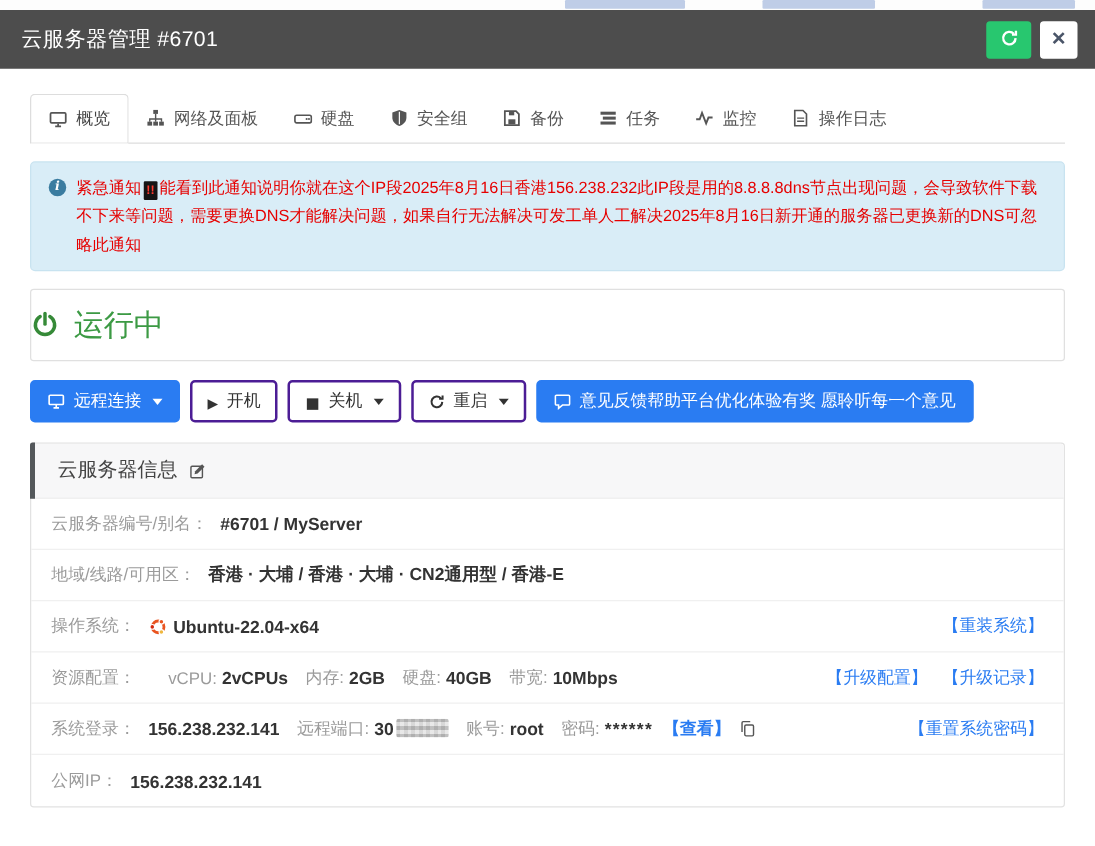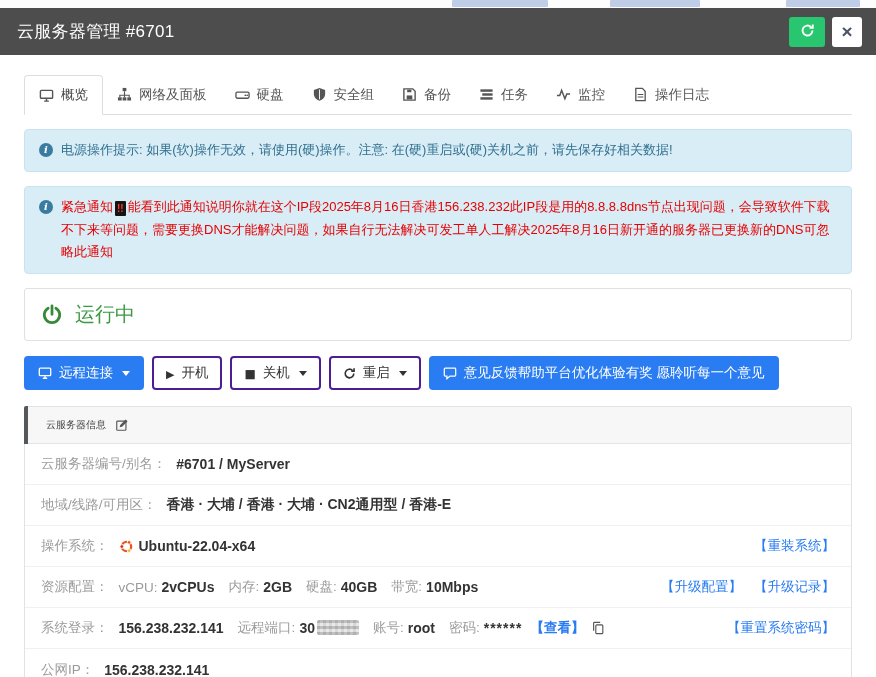--- a/index.html
+++ b/index.html
@@ -33,37 +33,37 @@
   
   .alert{margin-top:14px;background:#d9edf7;border:1px solid #c8e3f0;border-radius:4px;padding:9px 14px;
          font-size:13px;color:var(--alert-blue,#31708f);line-height:1.75;display:flex;gap:8px;align-items:flex-start}
   .info-icon{flex:none;margin-top:4px;width:14px;height:14px;border-radius:50%;background:#3a7ca0;color:#fff;
              display:inline-flex;align-items:center;justify-content:center}
   .info-icon::before{content:"i";font-family:"DejaVu Serif",serif;font-size:10px;font-weight:bold;font-style:italic;line-height:1}
   .alert.urgent .urgent-text{color:var(--urgent-red,#e60000)}
   .emoji-block{display:inline-block;background:#151515;color:#ff3b30;font-weight:bold;font-size:10px;line-height:13px;
                padding:1px 2px;border-radius:1px;margin:0 2px;vertical-align:-1px;letter-spacing:0}
   
-  .status-card{margin-top:14px;border:1px solid #e0e0e0;border-radius:3px;padding:12px 16px;display:flex;
-               align-items:center;gap:12px;color:var(--status-green,#3c9a44);font-size:20px}
+  .status-card{margin-top:14px;border:1px solid #e0e0e0;border-radius:3px;padding:12px 0;display:flex;
+               align-items:center;gap:12px;color:var(--status-green,#3c9a44);font-size:24px}
   .power-icon{display:inline-flex;color:#368a38}
   
   .actions{margin-top:15px;display:flex;gap:8px;align-items:center}
   .btn{height:34px;display:inline-flex;align-items:center;gap:7px;padding:0 12px;border-radius:4px;font-size:13.5px;
        background:#fff;border:2px solid #4c1d95;color:#333;cursor:pointer;font-family:inherit;white-space:nowrap}
   .btn.primary{background:var(--accent-blue,#2a7cf2);border-color:var(--accent-blue,#2a7cf2);color:#fff}
   .caret{width:0;height:0;border-left:4px solid transparent;border-right:4px solid transparent;
          border-top:5px solid currentColor;margin-left:2px}
   .glyph-play::before{content:"▶";font-size:11px;font-family:"DejaVu Sans",sans-serif}
   .glyph-stop::before{content:"■";font-size:12px;font-family:"DejaVu Sans",sans-serif}
   .bicon{display:inline-flex}
   
   .panel{margin-top:16px;border:1px solid #e2e2e2;border-radius:3px}
   .panel-header{position:relative;background:#f7f7f8;border-bottom:1px solid #e6e6e6;padding:11px 16px 11px 21px;
-                font-size:10px;color:#444;display:flex;align-items:center;gap:9px;border-radius:3px 3px 0 0}
+                font-size:16px;color:#444;display:flex;align-items:center;gap:9px;border-radius:3px 3px 0 0}
   .accent{position:absolute;left:-1px;top:-1px;bottom:-1px;width:4px;background:#54585b;border-radius:2px 0 0 0}
   .edit-icon{display:inline-flex;color:#555;cursor:pointer}
   .irow{display:flex;align-items:center;height:41px;padding:0 16px;border-bottom:1px solid #f0f0f0;font-size:13.5px}
   .irow:last-child{border-bottom:none}
   .lbl{color:#9b9b9b;margin-right:10px;white-space:nowrap}
   .val{color:#333;font-weight:600;font-size:14px}
   .sub{color:#9b9b9b;margin:0 4px 0 14px;white-space:nowrap}
   .subv{color:#333;font-weight:700;font-size:14px;white-space:nowrap}
   .links{margin-left:auto;display:flex;gap:12px}
   .link{color:var(--accent-blue,#2a7cf2);cursor:pointer;white-space:nowrap;font-size:13.5px}
@@ -176,24 +176,20 @@
       <span class="ticon">
           <svg width="15" height="15" viewBox="0 0 16 16">
             <path d="M3 1.5h7l3 3V14.5H3z" fill="none" stroke="currentColor" stroke-width="1.4"></path>
             <path d="M5 8h6M5 10.7h6" stroke="currentColor" stroke-width="1.2"></path>
           </svg>
         </span>
       <span>操作日志</span>
     </div>
   </nav>
 
-  <div class="alert">
-    <span class="info-icon"></span>
-    <span>电源操作提示: 如果(软)操作无效，请使用(硬)操作。注意: 在(硬)重启或(硬)关机之前，请先保存好相关数据!</span>
-  </div>
 
   <div class="alert urgent">
     <span class="info-icon"></span>
     <span class="urgent-text"><span>紧急通知</span><span class="emoji-block">!!</span><span>能看到此通知说明你就在这个IP段2025年8月16日香港156.238.232此IP段是用的8.8.8.8dns节点出现问题，会导致软件下载不下来等问题，需要更换DNS才能解决问题，如果自行无法解决可发工单人工解决2025年8月16日新开通的服务器已更换新的DNS可忽略此通知</span></span>
   </div>
 
   <div class="status-card">
     <span class="power-icon">
       <svg width="22" height="22" viewBox="0 0 16 16">
           <path d="M8 1.3v6.2" stroke="currentColor" stroke-width="2" stroke-linecap="round"></path>
@@ -276,21 +272,21 @@
           </svg>
         </span>
       <span class="val">Ubuntu-22.04-x64</span>
       <span class="links">
         <span class="link">【重装系统】</span>
       </span>
     </div>
 
     <div class="irow">
       <span class="lbl">资源配置：</span>
-      <span class="sub" style="margin-left:0">vCPU:</span>
+      <span class="sub" style="margin-left:16px">vCPU:</span>
       <span class="subv">2vCPUs</span>
       <span class="sub">内存:</span>
       <span class="subv">2GB</span>
       <span class="sub">硬盘:</span>
       <span class="subv">40GB</span>
       <span class="sub">带宽:</span>
       <span class="subv">10Mbps</span>
       <span class="links">
         <span class="link">【升级配置】</span>
         <span class="link">【升级记录】</span>

